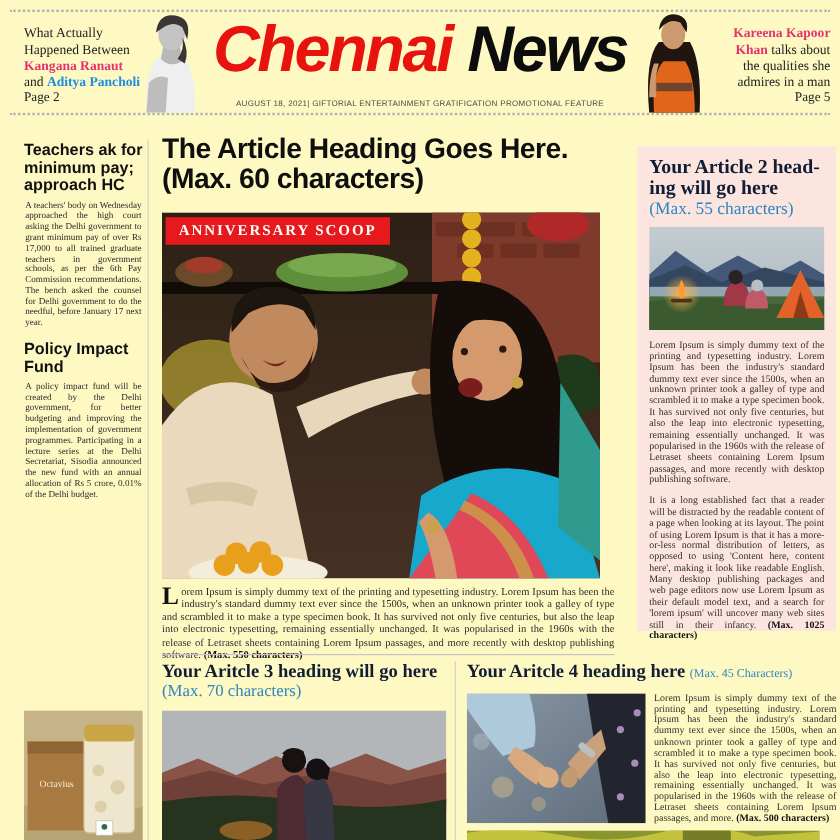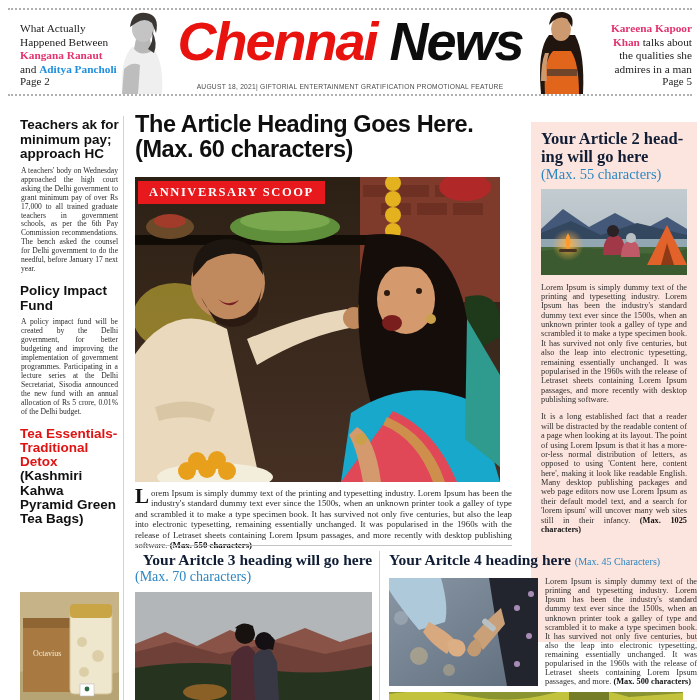--- a/index.html
+++ b/index.html
@@ -1,16 +1,16 @@
 <!DOCTYPE html>
 <html><head>
 <meta charset="utf-8">
 <style>
   html,body{margin:0;padding:0;background:#e9e9e9;}
-  .page{position:relative;width:700px;height:700px;background:#ffffff;overflow:hidden;
+  .page{position:relative;width:700px;height:700px;background:#fef9c3;overflow:hidden;
         font-family:"Liberation Serif",serif;color:#1c1c1c;}
   .abs{position:absolute;}
   .dotted{border-top:2px dotted #b0b0b0;height:0;}
   .vline{width:1px;background:#d2d2d2;}
   .hline{height:1px;background:#c4c4c4;}
 
   
   .teaser{font-size:11.3px;line-height:1.2;color:#222;}
   .teaser .pink{color:#e3346e;font-weight:bold;}
   .teaser .blue{color:#1d8ede;font-weight:bold;}
@@ -37,28 +37,28 @@
   .mainh{left:135px;top:112px;width:384px;font-family:"Liberation Sans",sans-serif;
          font-weight:bold;font-size:23.5px;line-height:1.06;letter-spacing:-.4px;color:#0f0f0f;}
   .banner{left:138px;top:181px;background:#e7191c;color:#fff;
           font-family:Liberation Serif, serif;font-weight:bold;font-size:12.5px;
           letter-spacing:1.6px;padding:4px 11px;}
   .caption{left:135px;top:488px;width:377px;font-size:8.8px;line-height:1.18;
            text-align:justify;color:#2a2a2a;}
   .dropcap{float:left;font-size:21px;line-height:.85;font-weight:bold;padding-right:2px;color:#111;}
 
   
-  .pinkbox{left:531px;top:122px;width:166px;height:520px;background:#fce5de;}
+  .pinkbox{left:531px;top:122px;width:166px;height:404px;background:#fce5de;}
   .pb-in{position:absolute;left:10px;top:8px;width:146px;}
   .pb-h{font-weight:bold;font-size:16.5px;line-height:1.08;color:#101d35;}
   .pb-blue{font-size:14.5px;color:#2e86c1;line-height:1.1;margin-top:1px;}
   .pb-b{font-size:8.3px;line-height:1.13;text-align:justify;color:#2f2f2f;margin:8px 0 0 0;}
 
   
-  .a3h{left:135px;top:551px;width:245px;font-weight:bold;font-size:15.5px;color:#101d35;text-align:center;}
+  .a3h{left:135px;top:551px;width:245px;font-weight:bold;font-size:15.5px;color:#101d35;}
   .a3blue{left:135px;top:569px;width:245px;font-size:14px;color:#2e86c1;}
   .a4h{left:389px;top:551px;width:308px;font-weight:bold;font-size:15.5px;color:#101d35;}
   .a4h .blue{font-weight:normal;font-size:10px;color:#2e86c1;}
   .a4b{left:545px;top:577px;width:152px;font-size:8.3px;line-height:1.1;
        text-align:justify;color:#2f2f2f;}
   b.maxb{color:#111;}
   svg{display:block;}
 </style>
 </head>
 <body>
@@ -106,21 +106,20 @@
   <div class="abs pagen" style="left:598px;top:75px;width:94px;text-align:right;">Page 5</div>
 
   <div class="abs vline" style="left:123px;top:116px;height:584px;"></div>
   <div class="abs vline" style="left:379px;top:551px;height:149px;"></div>
 
   <div class="abs leftcol">
     <p class="lc-h">Teachers ak for minimum pay; approach HC</p>
     <p class="lc-b">A teachers' body on Wednesday approached the high court asking the Delhi government to grant minimum pay of over Rs 17,000 to all trained graduate teachers in government schools, as per the 6th Pay Commission recommendations. The bench asked the counsel for Delhi government to do the needful, before January 17 next year.</p>
     <p class="lc-h mt">Policy Impact Fund</p>
     <p class="lc-b">A policy impact fund will be created by the Delhi government, for better budgeting and improving the implementation of government programmes. Participating in a lecture series at the Delhi Secretariat, Sisodia announced the new fund with an annual allocation of Rs 5 crore, 0.01% of the Delhi budget.</p>
-    <p class="lc-h3"><span class="red">Tea Essentials-Traditional Detox </span><span class="blk">(Kashmiri Kahwa Pyramid Green Tea Bags)</span></p>
   </div>
 
   <div class="abs" style="left:20px;top:592px;width:99px;height:108px;">
     <svg viewBox="0 0 99 108" width="99" height="108" preserveAspectRatio="none">
       <rect width="99" height="108" fill="#c6b488"></rect>
       <path d="M0,80 Q25,72 50,80 T99,80 L99,108 L0,108 Z" fill="#b3a071" opacity=".8"></path>
       <rect x="3" y="26" width="55" height="74" fill="#a87a42"></rect>
       <rect x="3" y="26" width="55" height="10" fill="#8f6534"></rect>
       <text x="13" y="64" font-family="Liberation Serif, serif" font-size="8" fill="#f3ead2">Octavius</text>
       <rect x="50" y="18" width="42" height="84" rx="4" fill="#efe6ce" stroke="#d6c398" stroke-width="1"></rect>

